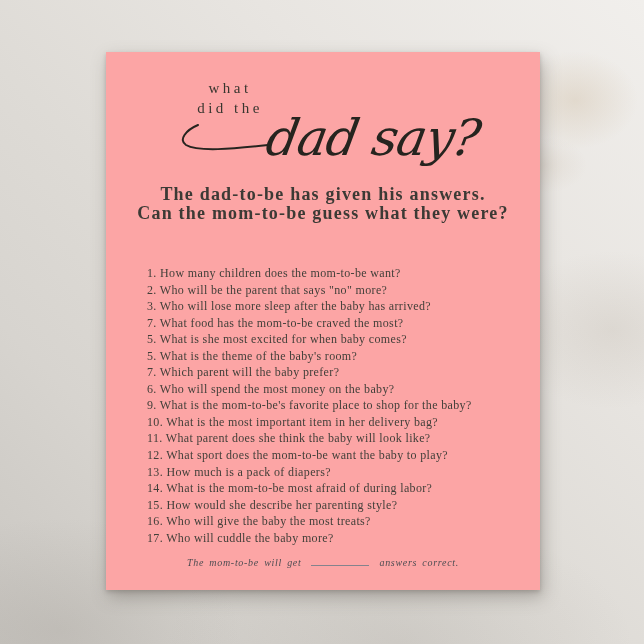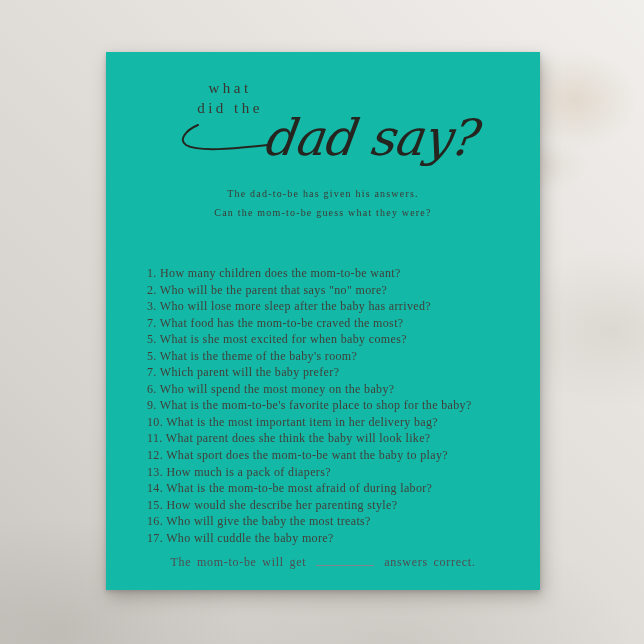--- a/index.html
+++ b/index.html
@@ -22,21 +22,21 @@
       radial-gradient(60px 40px at 545px 165px, rgba(190,172,150,0.18), transparent 70%),
       radial-gradient(150px 110px at 612px 330px, rgba(176,166,152,0.22), transparent 72%),
       radial-gradient(240px 150px at 60px 630px, rgba(128,122,114,0.16), transparent 75%),
       radial-gradient(300px 160px at 400px 644px, rgba(128,122,114,0.14), transparent 78%),
       linear-gradient(225deg, #f1efec 0%, #e8e5e1 30%, #dedbd6 55%, #d7d4cf 75%, #c9c6c1 100%);
   }
   .card {
     position: absolute;
     left: 106px; top: 52px;
     width: 434px; height: 538px;
-    background: #14b8a6;
+    background: #fca5a5;
     box-shadow: 3px 7px 16px rgba(92,87,80,0.38), 0 2px 4px rgba(92,87,80,0.28);
   }
   .title-words {
     position: absolute;
     left: 58px; top: 26px;
     width: 132px;
     text-align: center;
     font-size: 15px;
     line-height: 20px;
     letter-spacing: 3.5px;
@@ -51,41 +51,43 @@
   .title-script-svg text {
     font-family: "DejaVu Serif", serif;
     font-style: italic;
     fill: #26241f;
   }
   .subtitle {
     position: absolute;
     left: 0; top: 133px;
     width: 434px;
     text-align: center;
-    font-size: 10px;
+    font-size: 18px;
     line-height: 18.5px;
     letter-spacing: 1.2px;
     color: #3c3a35;
+    font-weight: bold;
   }
   .questions {
     position: absolute;
     left: 41px; top: 189px;
     width: 380px;
     font-size: 12px;
     line-height: 16.55px;
     letter-spacing: 0.35px;
     color: #413f39;
     margin-top: 24px;
   }
   .footer-line {
     position: absolute;
     left: 0; top: 502px;
     width: 434px;
     text-align: center;
-    font-size: 12px;
+    font-style: italic;
+    font-size: 10px;
     letter-spacing: 0.7px;
     word-spacing: 2px;
     color: #4e4d52;
   }
   .blank-slot {
     display: inline-block;
     width: 58px;
     border-bottom: 1.2px solid #84838d;
     margin: 0 10px;
     vertical-align: baseline;

